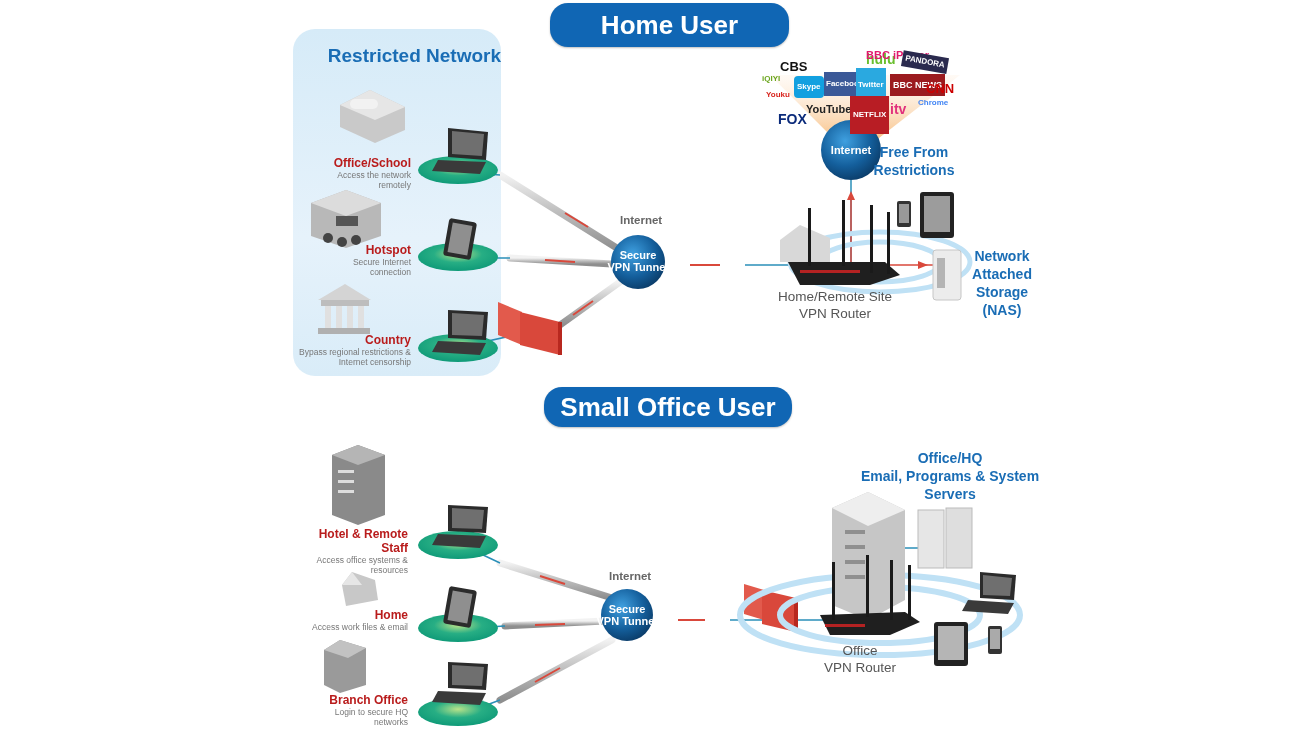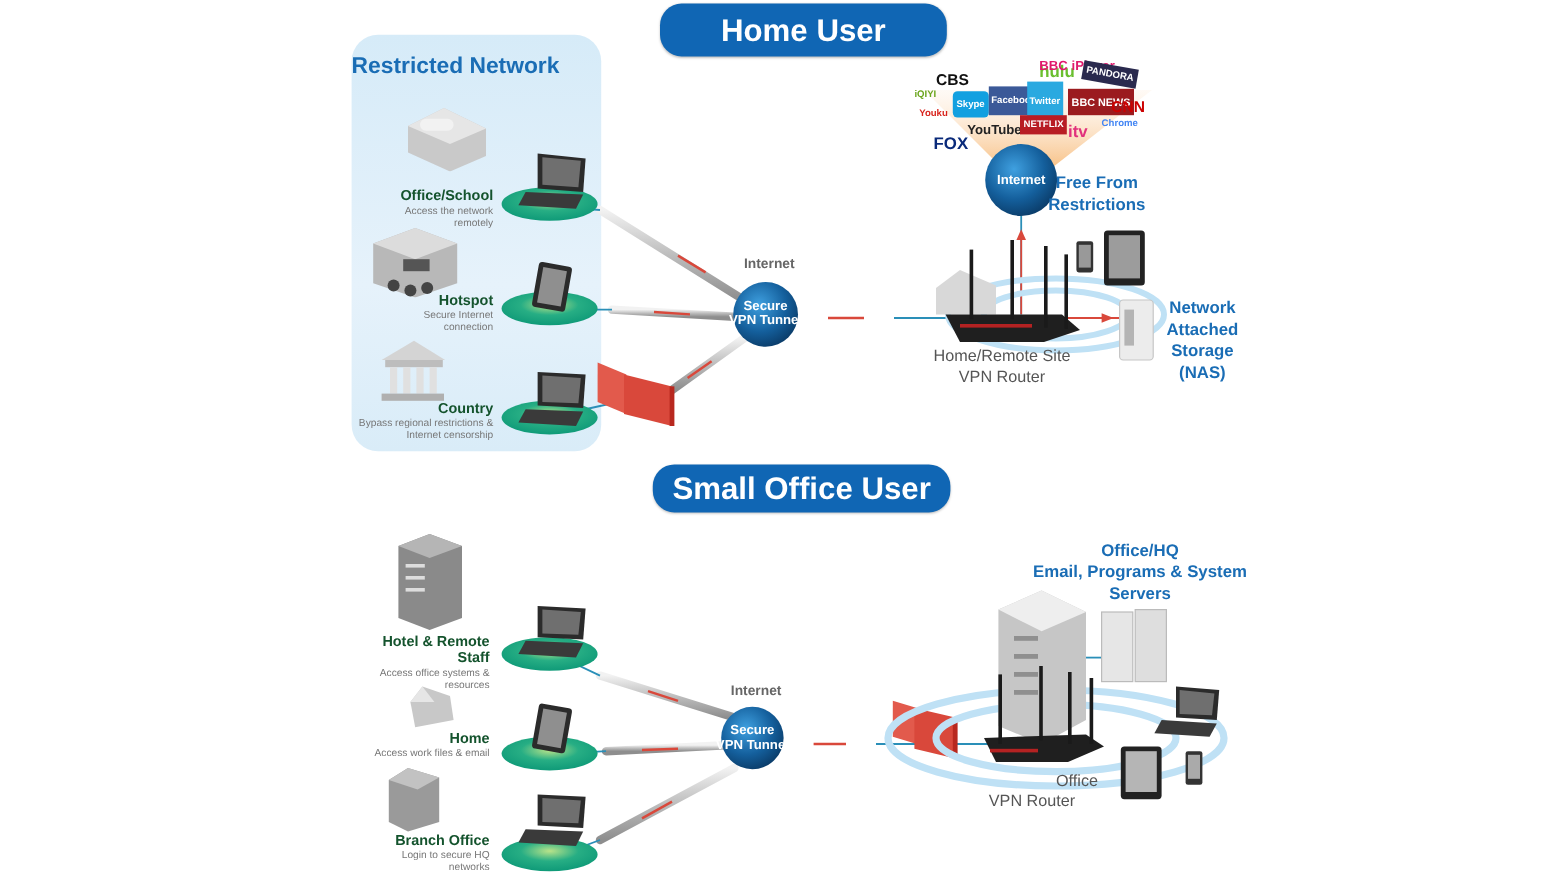--- a/index.html
+++ b/index.html
@@ -1,22 +1,22 @@
 <!DOCTYPE html>
 <html><head>
 <meta charset="utf-8">
 <style>
   html, body { margin:0; padding:0; background:#ffffff; }
   body { width:1300px; height:740px; position:relative; overflow:hidden; font-family:"Liberation Sans", sans-serif; }
   .abs { position:absolute; }
   .pill { position:absolute; background:#1066b4; color:#fff; border-radius:18px; font-weight:bold; text-align:center; font-size:26px; line-height:44px; box-shadow:0 1px 2px rgba(0,0,0,0.25); }
   .panel { position:absolute; border-radius:22px; background:linear-gradient(180deg,#d6ebf8 0%,#e6f2fb 60%,#d9ecf8 100%); }
-  .panel-title { position:absolute; left:0; right:0; text-align:left; color:#1a6db5; font-weight:bold; font-size:19px; }
+  .panel-title { position:absolute; left:0; right:0; text-align:right; color:#1a6db5; font-weight:bold; font-size:19px; }
   .lbl { position:absolute; text-align:right; color:#555; }
-  .lbl .t { font-weight:bold; font-size:12px; color:#14532d; display:block; }
+  .lbl .t { font-weight:bold; font-size:12px; color:#b91c1c; display:block; }
   .lbl .s { font-size:8.5px; color:#777; display:block; line-height:10px; }
   .blue-lbl { position:absolute; color:#1a6db5; font-weight:bold; font-size:14px; text-align:center; line-height:18px; }
   .gray-lbl { position:absolute; color:#555; font-weight:normal; font-size:13.5px; text-align:center; line-height:17px; }
   .inet-lbl { position:absolute; color:#666; font-size:11.5px; font-weight:bold; }
   .logo { position:absolute; font-weight:bold; font-size:11px; line-height:14px; }
 </style>
 </head>
 <body>
 
 <div class="pill" style="left:550px;top:3px;width:239px;height:44px;">Home User</div>
@@ -297,21 +297,21 @@
   <span class="logo" style="left:104px;top:4px;color:#e0196c;font-size:11px;">BBC iPlayer</span>
   <span class="logo" style="left:140px;top:10px;color:#fff;background:#2a2a4e;font-size:8px;padding:1px 3px;transform:rotate(10deg);">PANDORA</span>
   <span class="logo" style="left:4px;top:44px;color:#d8241d;font-size:8px;">Youku</span>
   <span class="logo" style="left:32px;top:32px;color:#fff;background:#12a0e0;font-size:8px;padding:4px 3px;border-radius:4px;">Skype</span>
   <span class="logo" style="left:62px;top:28px;color:#fff;background:#3b5998;font-size:8px;padding:5px 2px;">Facebook</span>
   <span class="logo" style="left:94px;top:24px;color:#fff;background:#2aa9e0;font-size:8px;padding:10px 2px;">Twitter</span>
   <span class="logo" style="left:128px;top:30px;color:#fff;background:#9b1b1f;font-size:9px;padding:4px 3px;">BBC NEWS</span>
   <span class="logo" style="left:164px;top:38px;color:#cc0000;font-size:13px;">CNN</span>
   <span class="logo" style="left:16px;top:68px;color:#0a2a7a;font-size:14px;">FOX</span>
   <span class="logo" style="left:44px;top:58px;color:#222;font-size:11px;">YouTube</span>
-  <span class="logo" style="left:88px;top:52px;color:#fff;background:#b81d24;font-size:8px;padding:1px 3px;">NETFLIX</span>
+  <span class="logo" style="left:88px;top:52px;color:#fff;background:#b81d24;font-size:8px;padding:12px 3px;">NETFLIX</span>
   <span class="logo" style="left:128px;top:58px;color:#e1317c;font-size:14px;">itv</span>
   <span class="logo" style="left:156px;top:52px;color:#4285f4;font-size:8px;">Chrome</span>
 </div>
 
 <div class="abs" style="left:826px;top:144px;width:50px;text-align:center;color:#fff;font-size:11px;font-weight:bold;">Internet</div>
 <div class="blue-lbl" style="left:868px;top:143px;width:92px;">
   <span style="display:block;">Free From</span>
   <span style="display:block;">Restrictions</span>
 </div>
 <div class="gray-lbl" style="left:760px;top:288px;width:150px;">
@@ -351,15 +351,15 @@
   <span style="display:block;">Secure</span>
   <span style="display:block;">VPN Tunnel</span>
 </div>
 
 <div class="blue-lbl" style="left:855px;top:449px;width:190px;">
   <span style="display:block;">Office/HQ</span>
   <span style="display:block;">Email, Programs &amp; System</span>
   <span style="display:block;">Servers</span>
 </div>
 <div class="gray-lbl" style="left:805px;top:642px;width:110px;">
-  <span style="display:block;text-align:right;">Office</span>
+  <span style="display:block;">Office</span>
   <span style="display:block;">VPN Router</span>
 </div>
 
 </body></html>

